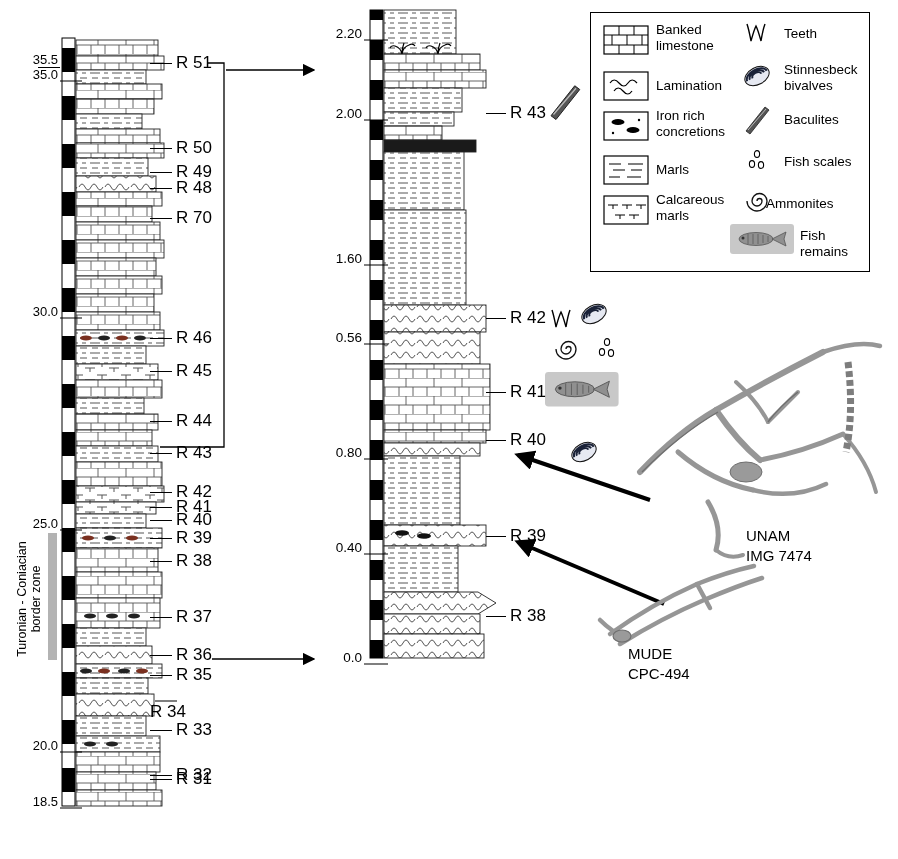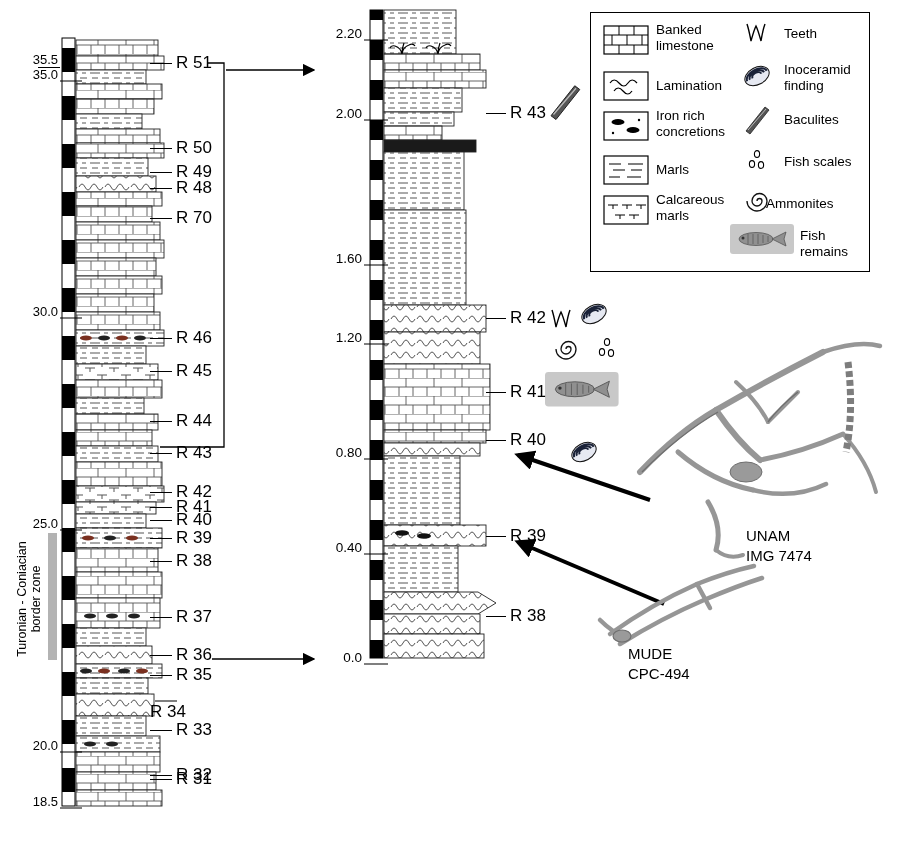--- a/index.html
+++ b/index.html
@@ -419,21 +419,21 @@
       </div>
       <div class="d-item" style="top: 113px;">
         <span class="num">2.00</span>
         <span class="tick"></span>
       </div>
       <div class="d-item" style="top: 258px;">
         <span class="num">1.60</span>
         <span class="tick"></span>
       </div>
       <div class="d-item" style="top: 337px;">
-        <span class="num">1.20</span>
+        <span class="num">0.56</span>
         <span class="tick"></span>
       </div>
       <div class="d-item" style="top: 452px;">
         <span class="num">0.80</span>
         <span class="tick"></span>
       </div>
       <div class="d-item" style="top: 547px;">
         <span class="num">0.40</span>
         <span class="tick"></span>
       </div>
@@ -476,21 +476,21 @@
     <div>border zone</div>
   </div>
 
   <div id="legend-box"></div>
   <div class="legend-label" style="left:656px;top:22px;width:80px;">Banked limestone</div>
   <div class="legend-label" style="left:656px;top:78px;width:90px;">Lamination</div>
   <div class="legend-label" style="left:656px;top:108px;width:84px;">Iron rich concretions</div>
   <div class="legend-label" style="left:656px;top:162px;width:80px;">Marls</div>
   <div class="legend-label" style="left:656px;top:192px;width:84px;">Calcareous marls</div>
   <div class="legend-label" style="left:784px;top:26px;width:80px;">Teeth</div>
-  <div class="legend-label" style="left:784px;top:62px;width:84px;">Inoceramid finding</div>
+  <div class="legend-label" style="left:784px;top:62px;width:84px;">Stinnesbeck bivalves</div>
   <div class="legend-label" style="left:784px;top:112px;width:84px;">Baculites</div>
   <div class="legend-label" style="left:784px;top:154px;width:84px;">Fish scales</div>
   <div class="legend-label" style="left:766px;top:196px;width:84px;">Ammonites</div>
   <div class="legend-label" style="left:800px;top:228px;width:64px;">Fish remains</div>
 
   <div class="specimen-label" style="left:746px;top:526px;">UNAM
 IMG 7474</div>
   <div class="specimen-label" style="left:628px;top:644px;">MUDE
 CPC-494</div>
 

